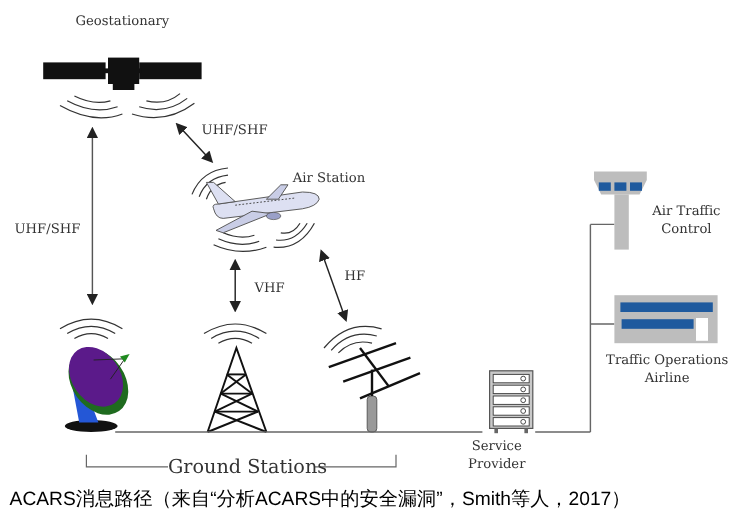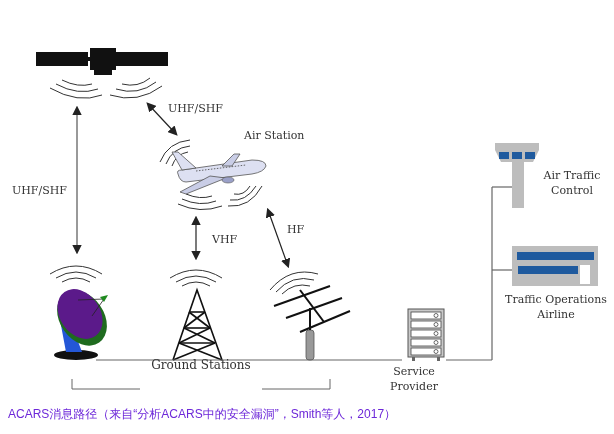--- a/index.html
+++ b/index.html
@@ -1,19 +1,19 @@
 <!DOCTYPE html>
 <html><head>
 <meta charset="utf-8">
 <style>
   html,body{margin:0;padding:0;background:#ffffff;}
   body{width:614px;height:434px;position:relative;overflow:hidden;}
   svg{position:absolute;left:0;top:0;}
   .lbl{position:absolute;font-family:"DejaVu Serif",serif;font-size:11px;color:#333;text-align:center;line-height:15px;white-space:nowrap;}
-  .caption{position:absolute;left:8px;top:406px;font-family:"Liberation Sans",sans-serif;font-size:12px;color:#6d28d9;white-space:nowrap;}
+  .caption{position:absolute;left:8px;top:406px;font-family:"Liberation Sans",sans-serif;font-size:16px;color:#000000;white-space:nowrap;}
 </style>
 </head>
 <body>
 
 <svg width="614" height="434" viewBox="0 0 614 434">
   <defs>
     <marker id="ah" markerWidth="8" markerHeight="8" refX="6" refY="4" orient="auto-start-reverse">
       <path d="M0,0 L8,4 L0,8 Z" fill="#222"></path>
     </marker>
   </defs>
@@ -155,33 +155,34 @@
     <rect x="580" y="265" width="10" height="19" fill="#ffffff"></rect>
   </g>
 
   <g stroke="#666" stroke-width="1" fill="none">
     <path d="M72,379 L72,389 L140,389"></path>
     <path d="M262,389 L330,389 L330,379"></path>
   </g>
 </svg>
 
 <div class="lbl" style="left:52px;top:10px;width:100px;">
+  <div>Geostationary</div>
 </div>
 <div class="lbl" style="left:12px;top:183px;">UHF/SHF</div>
 <div class="lbl" style="left:168px;top:101px;">UHF/SHF</div>
-<div class="lbl" style="left:244px;top:128px;">Air Station</div>
+<div class="lbl" style="left:244px;top:141px;">Air Station</div>
 <div class="lbl" style="left:201px;top:232px;margin-left:11px;">VHF</div>
 <div class="lbl" style="left:287px;top:222px;">HF</div>
 <div class="lbl" style="left:530px;top:168px;width:84px;">
   <div>Air Traffic</div>
   <div>Control</div>
 </div>
 <div class="lbl" style="left:500px;top:292px;width:112px;">
   <div>Traffic Operations</div>
   <div>Airline</div>
 </div>
 <div class="lbl" style="left:384px;top:364px;width:60px;">
   <div>Service</div>
   <div>Provider</div>
 </div>
-<div class="lbl" style="left:140px;top:358px;width:122px;font-size:12px;text-align:center;">Ground Stations</div>
+<div class="lbl" style="left:140px;top:381px;width:122px;font-size:16px;text-align:center;">Ground Stations</div>
 
 <div class="caption">ACARS消息路径（来自“分析ACARS中的安全漏洞”，Smith等人，2017）</div>
 
 </body></html>

